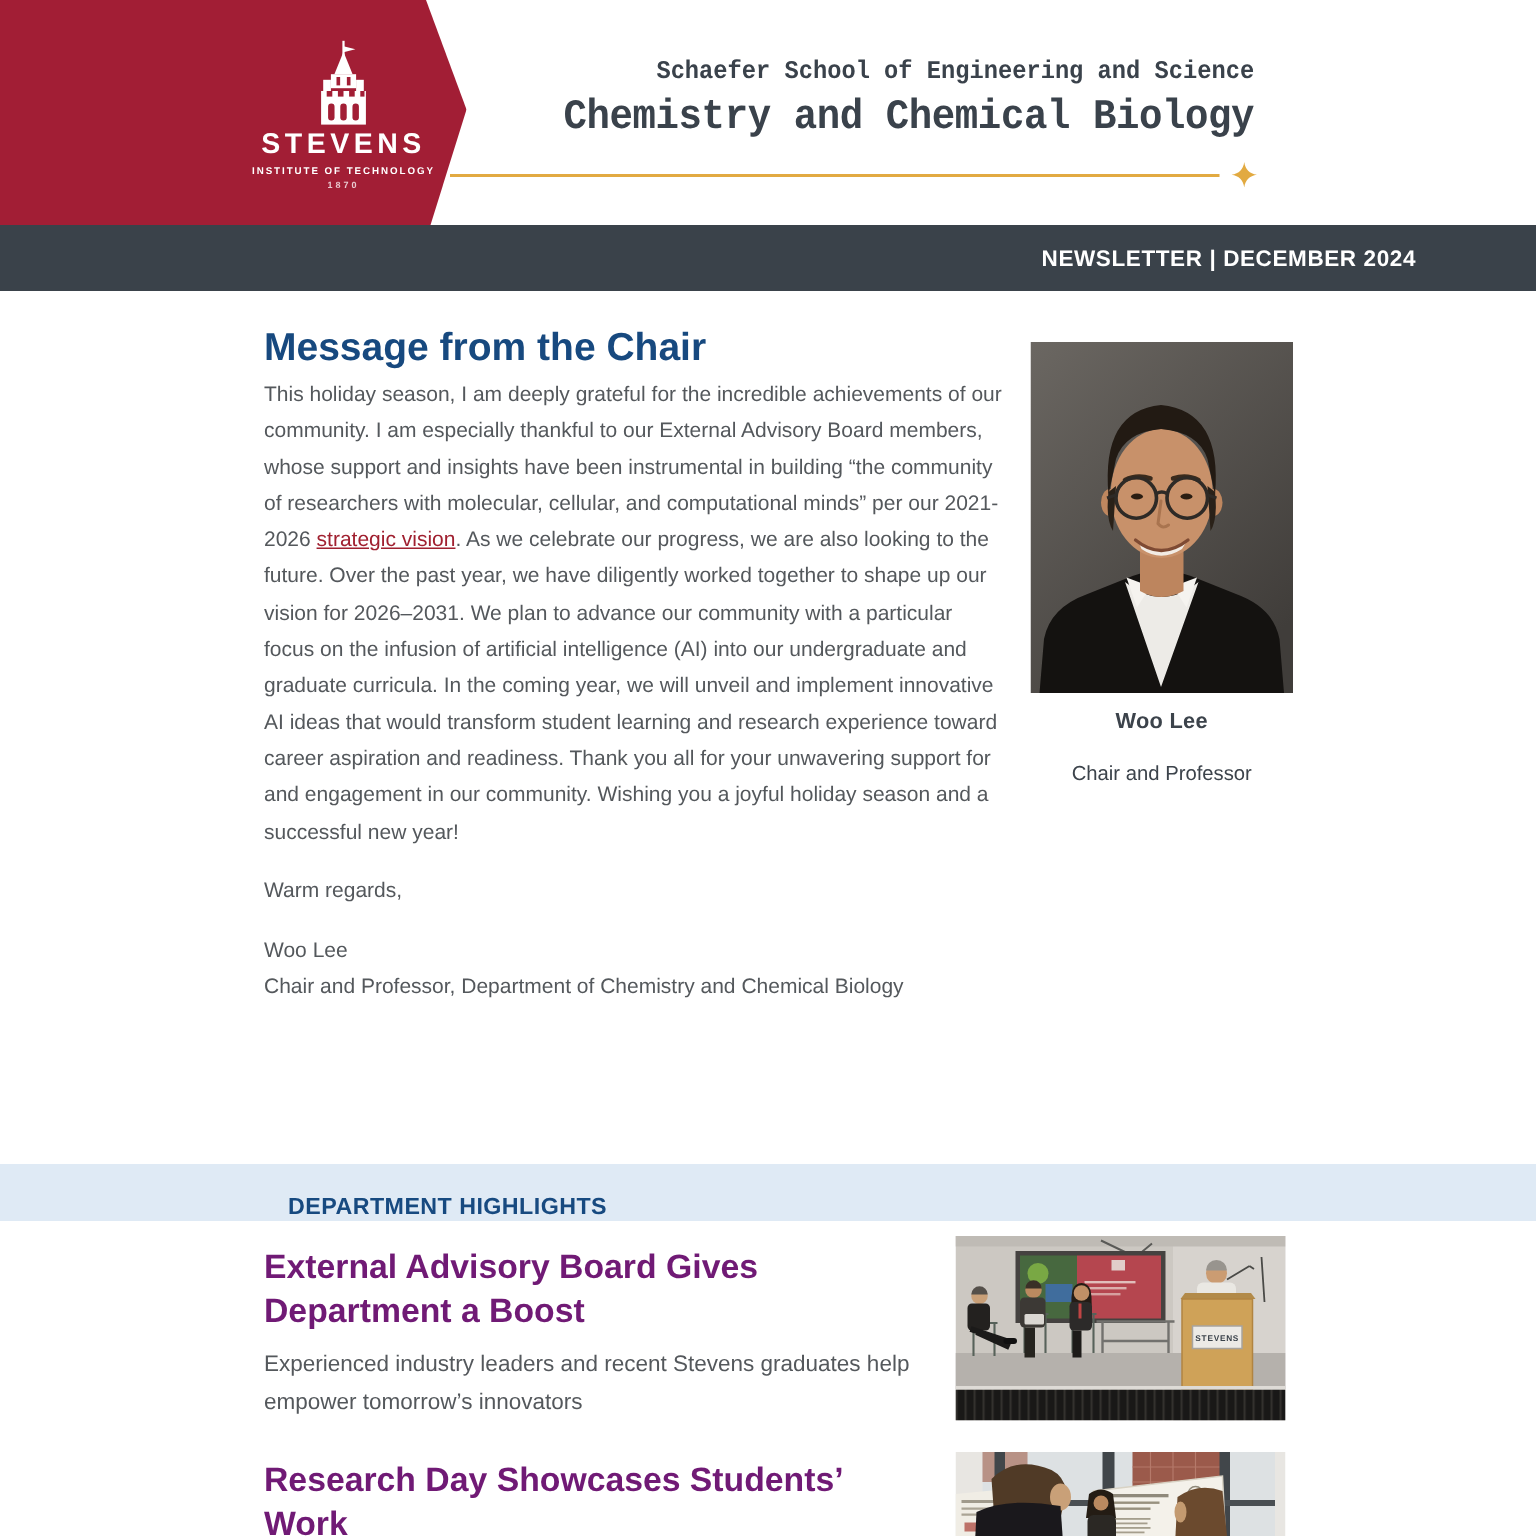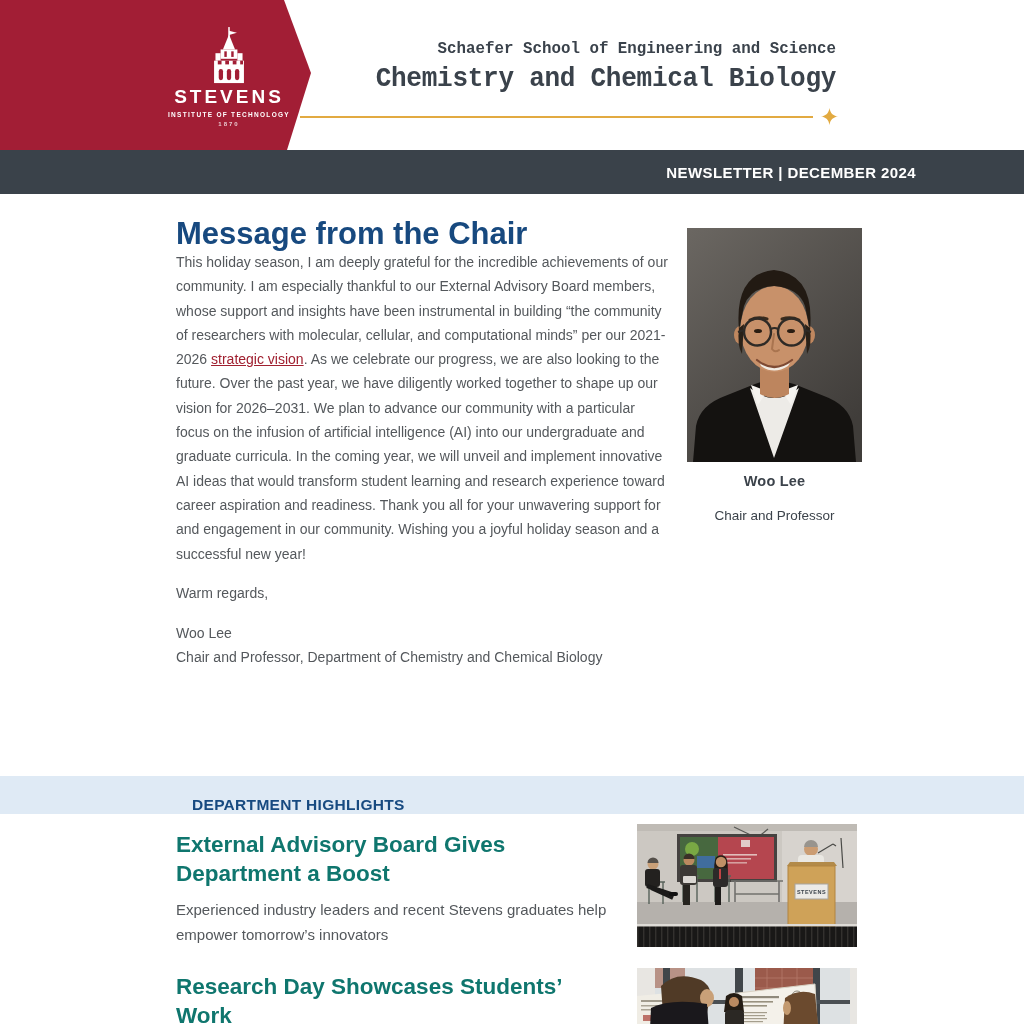--- a/index.html
+++ b/index.html
@@ -22,45 +22,45 @@
   .logo-year{font-size:6px;font-weight:700;letter-spacing:2px;margin-top:3px;color:#e9c9cf;}
   .header-titles{position:absolute;right:188px;top:39px;text-align:right;color:#3a424b;font-family:Liberation Mono, monospace;}
   .school-name{font-size:17px;font-weight:700;transform:scaleX(.93);transform-origin:100% 50%;}
   .dept-name{font-size:28px;font-weight:700;letter-spacing:-0.3px;margin-top:5px;
              transform:scaleX(.93);transform-origin:100% 50%;}
   .gold-line{position:absolute;left:300px;top:116px;width:513px;height:2px;background:#e2aa41;}
   .sparkle{position:absolute;left:821px;top:108px;}
   .dark-bar{
     position:absolute;left:0;top:150px;width:1024px;height:44px;background:#3a424a;
     display:flex;align-items:center;justify-content:flex-end;
-    padding-right:108px;box-sizing:border-box;
+    padding-right:80px;box-sizing:border-box;
     color:#ffffff;font-size:15px;font-weight:700;letter-spacing:.4px;
   }
   
   .msg-title{position:absolute;left:176px;top:216px;margin:0;
-             font-size:31px;font-weight:700;color:#17497f;}
+             font-size:26px;font-weight:700;color:#17497f;}
   .msg-text{position:absolute;left:176px;top:250px;width:492px;
             font-size:14px;line-height:24.3px;color:#54585c;}
   .msg-text p{margin:0;}
   .msg-text .closing{margin-top:15px;}
   .msg-text .sig{margin-top:16px;width:452px;}
   a.body-link{color:#a02030;text-decoration:underline;cursor:pointer;}
   .portrait{position:absolute;left:687px;top:228px;width:175px;margin:0;text-align:center;}
   .portrait svg{display:block;}
   .cap-name{margin-top:11px;font-size:14.5px;font-weight:700;color:#3c434b;letter-spacing:.2px;}
   .cap-title{margin-top:19px;font-size:13.5px;color:#3c434b;}
   
   .highlights-band{
     position:absolute;left:0;top:776px;width:1024px;height:38px;background:#dfeaf5;
     display:flex;align-items:flex-end;padding-left:16px;
   }
   .highlights-band span{margin-left:176px;font-size:15.5px;font-weight:700;
                         letter-spacing:.3px;color:#174a80;}
   .article-title{position:absolute;left:176px;margin:0;width:440px;
-                 font-size:22.5px;line-height:29px;font-weight:700;color:#0f766e;cursor:pointer;}
+                 font-size:22.5px;line-height:29px;font-weight:700;color:#701a75;cursor:pointer;}
   .article-sub{position:absolute;left:176px;margin:0;width:452px;
                font-size:15px;line-height:24.5px;color:#54585c;}
   .article-img{position:absolute;left:637px;width:220px;height:123px;cursor:pointer;}
   .article-img svg{display:block;}
   .t1{top:830px;} .s1{top:898px;} .i1{top:824px;}
   .t2{top:972px;} .i2{top:968px;}
 </style>
 </head>
 <body>
 

